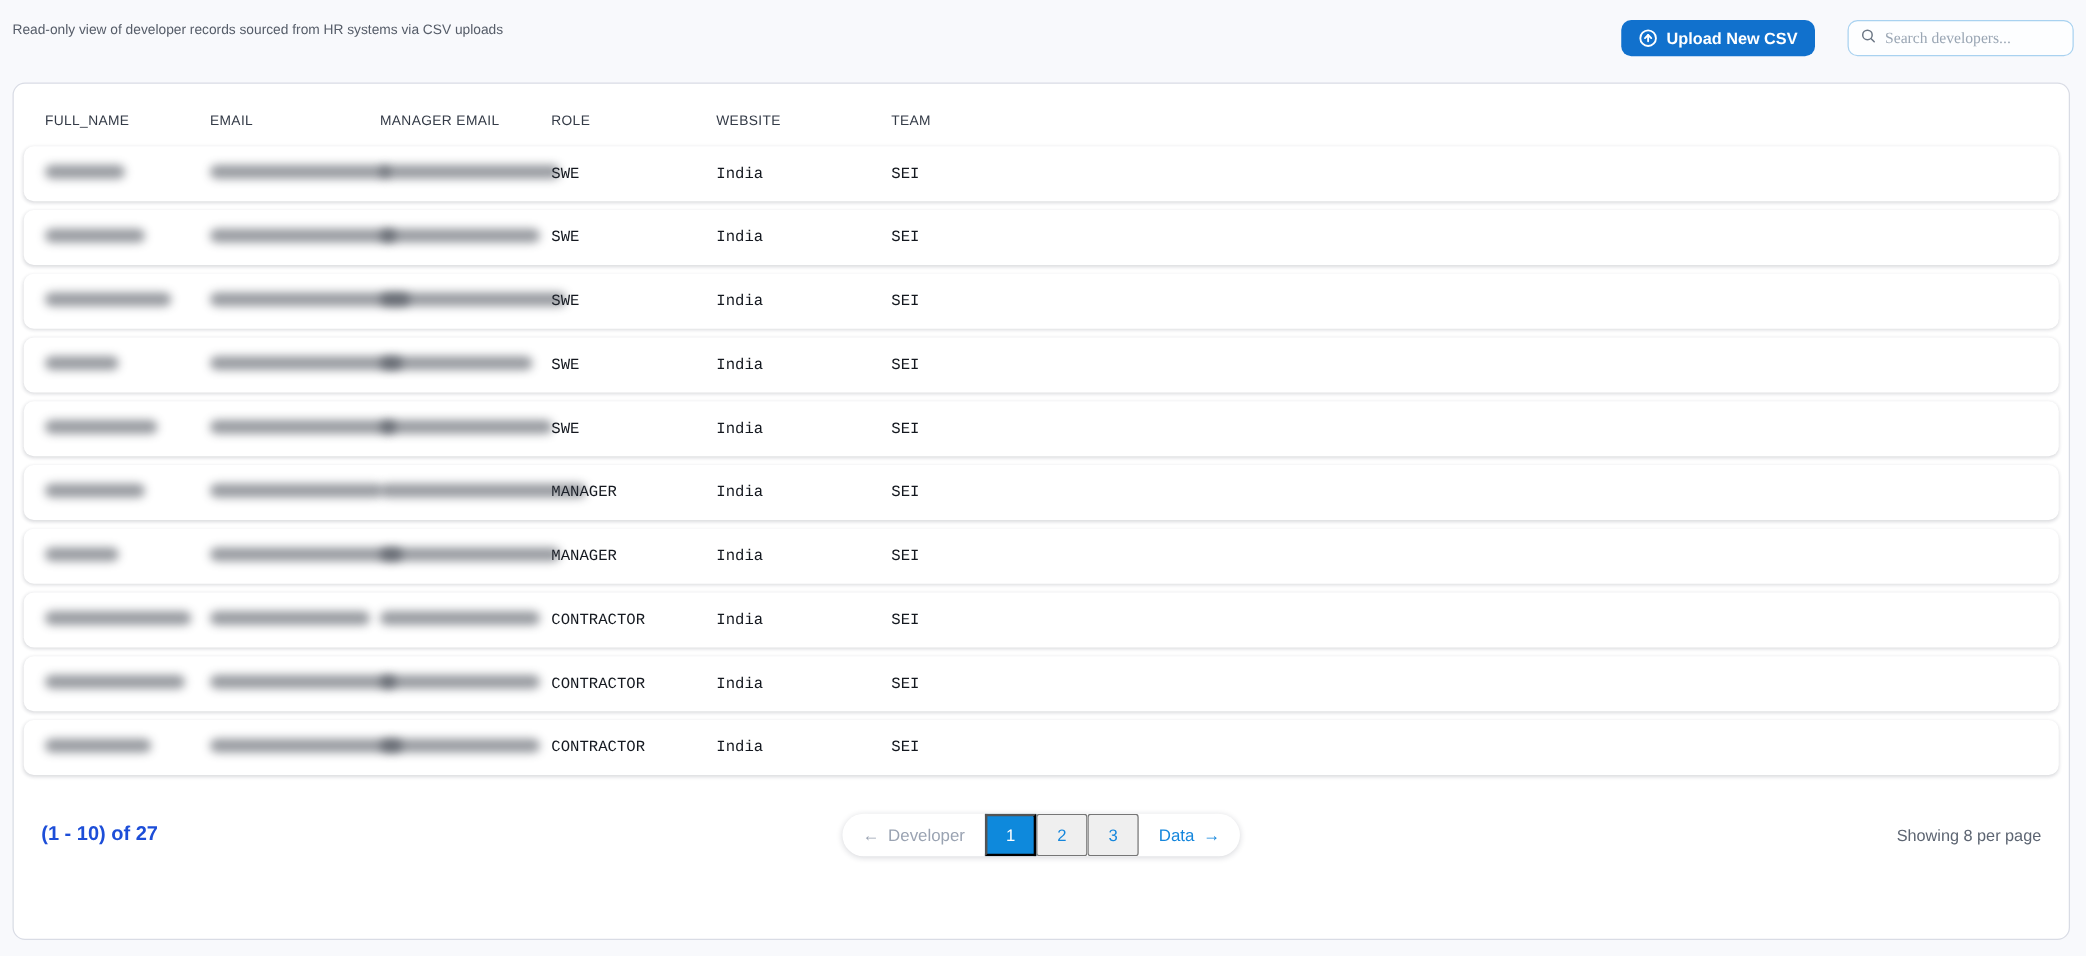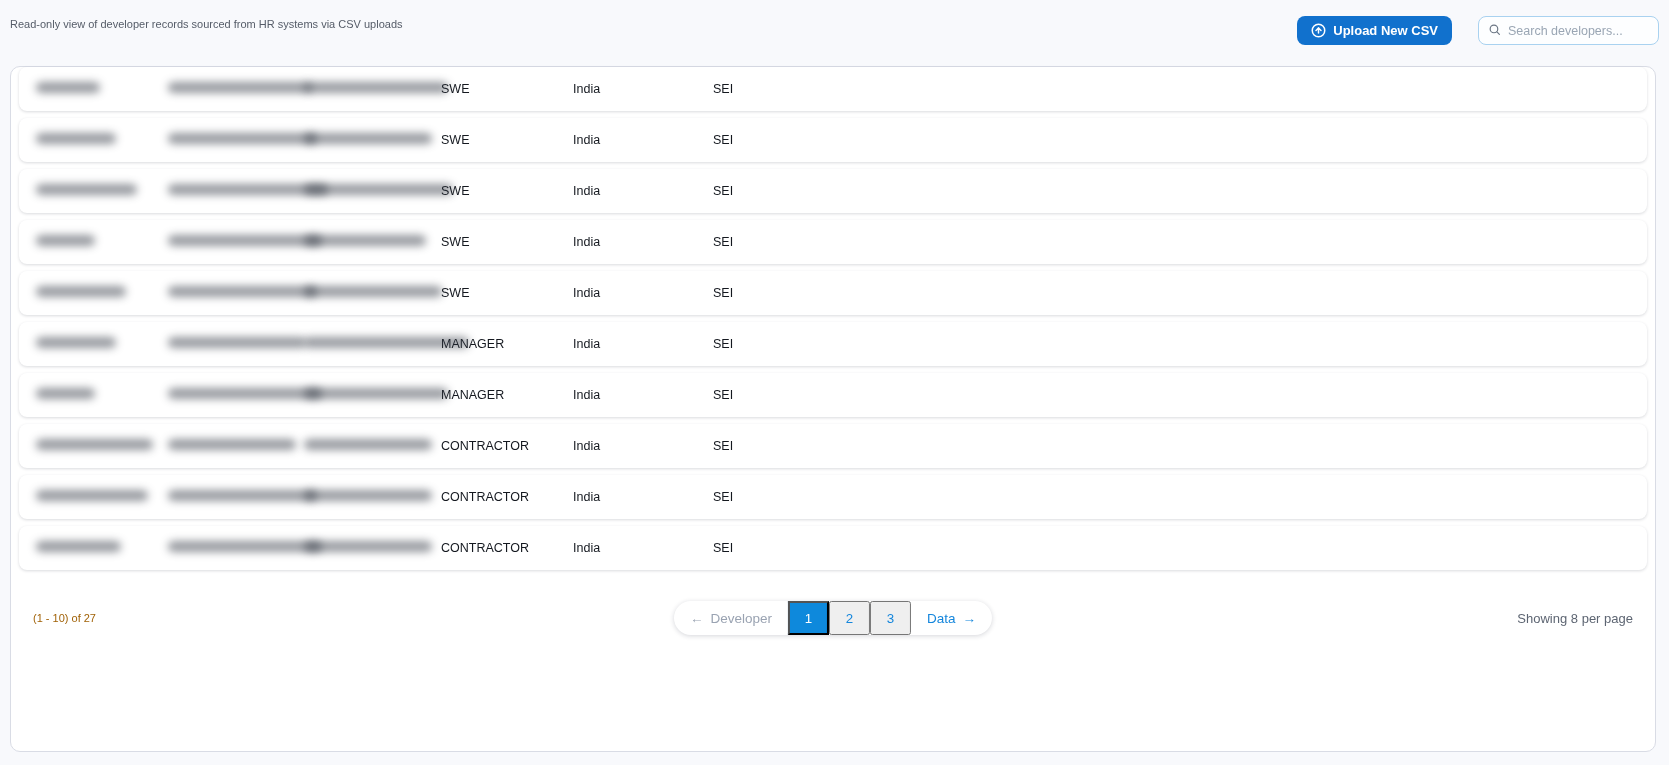--- a/index.html
+++ b/index.html
@@ -59,21 +59,21 @@
     border-radius: 8px;
     padding: 0 9px;
   }
   .search-wrap svg { flex: 0 0 auto; }
   .search-wrap input {
     border: none;
     outline: none;
     background: transparent;
     width: 100%;
     font-size: 12.5px;
-    font-family: Liberation Sans, sans-serif;
+    font-family: Liberation Serif, serif;
     color: #0c4a6e;
   }
   .search-wrap input::placeholder { color: #9aa6b4; }
 
   
   .table-card {
     position: absolute;
     left: 10px; top: 66px;
     width: 1646px; height: 686px;
     background: #ffffff;
@@ -101,20 +101,21 @@
     margin-bottom: 7px;
     padding-left: 17px;
     background: #ffffff;
     border-radius: 8px;
     box-shadow: 0 1px 3px rgba(25, 30, 48, 0.16);
   }
   .trow .cell {
     font-size: 12.5px;
     color: #14181f;
     white-space: nowrap;
+    font-family: Liberation Mono, monospace;
   }
   .redact {
     display: inline-block;
     height: 11px;
     border-radius: 6px;
     background: #2f3540;
     opacity: 0.5;
     filter: blur(4px);
   }
 
@@ -122,23 +123,23 @@
   .pagination-bar {
     position: relative;
     margin-top: 30px;
     padding: 0 22px;
     height: 36px;
     display: flex;
     align-items: center;
     justify-content: space-between;
   }
   .range-label {
-    font-size: 11px;
-    font-weight: 400;
-    color: #a16207;
+    font-size: 16px;
+    font-weight: 700;
+    color: #1d4ed8;
   }
   .per-page-label {
     font-size: 13px;
     color: #5d6572;
   }
   .pager {
     position: absolute;
     left: 50%; top: 50%;
     transform: translate(-50%, -50%);
     display: flex;
@@ -189,20 +190,28 @@
           <circle cx="11" cy="11" r="7"></circle>
           <line x1="16.5" y1="16.5" x2="21" y2="21"></line>
         </svg>
       </span>
       <input type="text" placeholder="Search developers..." style="">
     </div>
   </div>
 </div>
 
 <div class="table-card">
+  <div class="thead">
+      <span class="col">FULL_NAME</span>
+      <span class="col">EMAIL</span>
+      <span class="col">MANAGER EMAIL</span>
+      <span class="col">ROLE</span>
+      <span class="col">WEBSITE</span>
+      <span class="col">TEAM</span>
+    </div>
   <div class="tbody">
       <div class="trow">
         <span class="cell"><span class="redact" style="width: 64px;"></span></span>
         <span class="cell"><span class="redact" style="width: 144px;"></span></span>
         <span class="cell"><span class="redact" style="width: 144px;"></span></span>
         <span class="cell">SWE</span>
         <span class="cell">India</span>
         <span class="cell">SEI</span>
       </div>
       <div class="trow">

